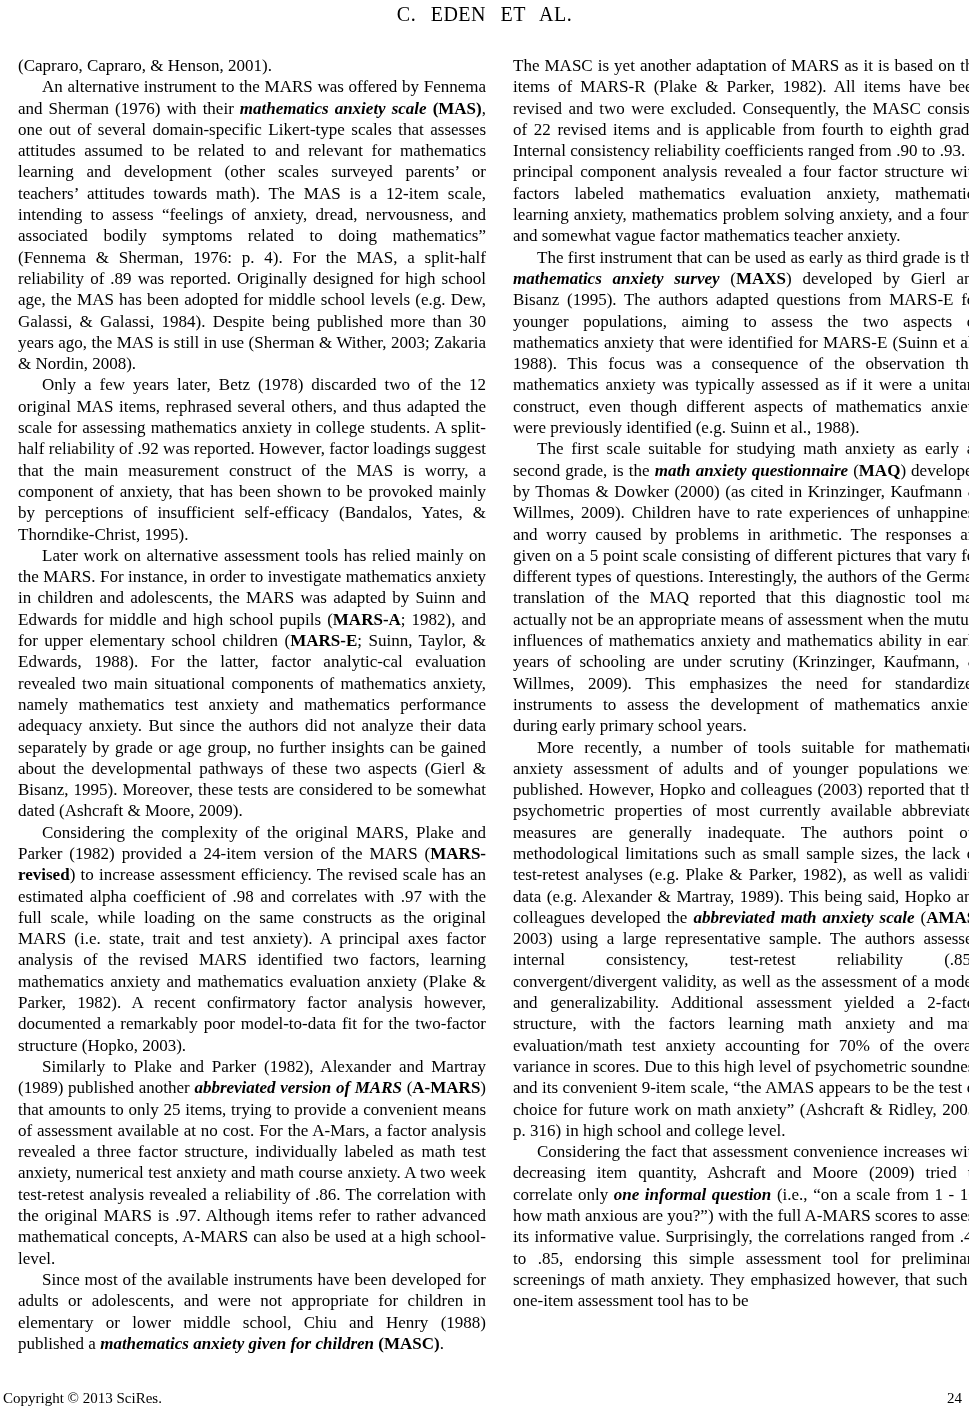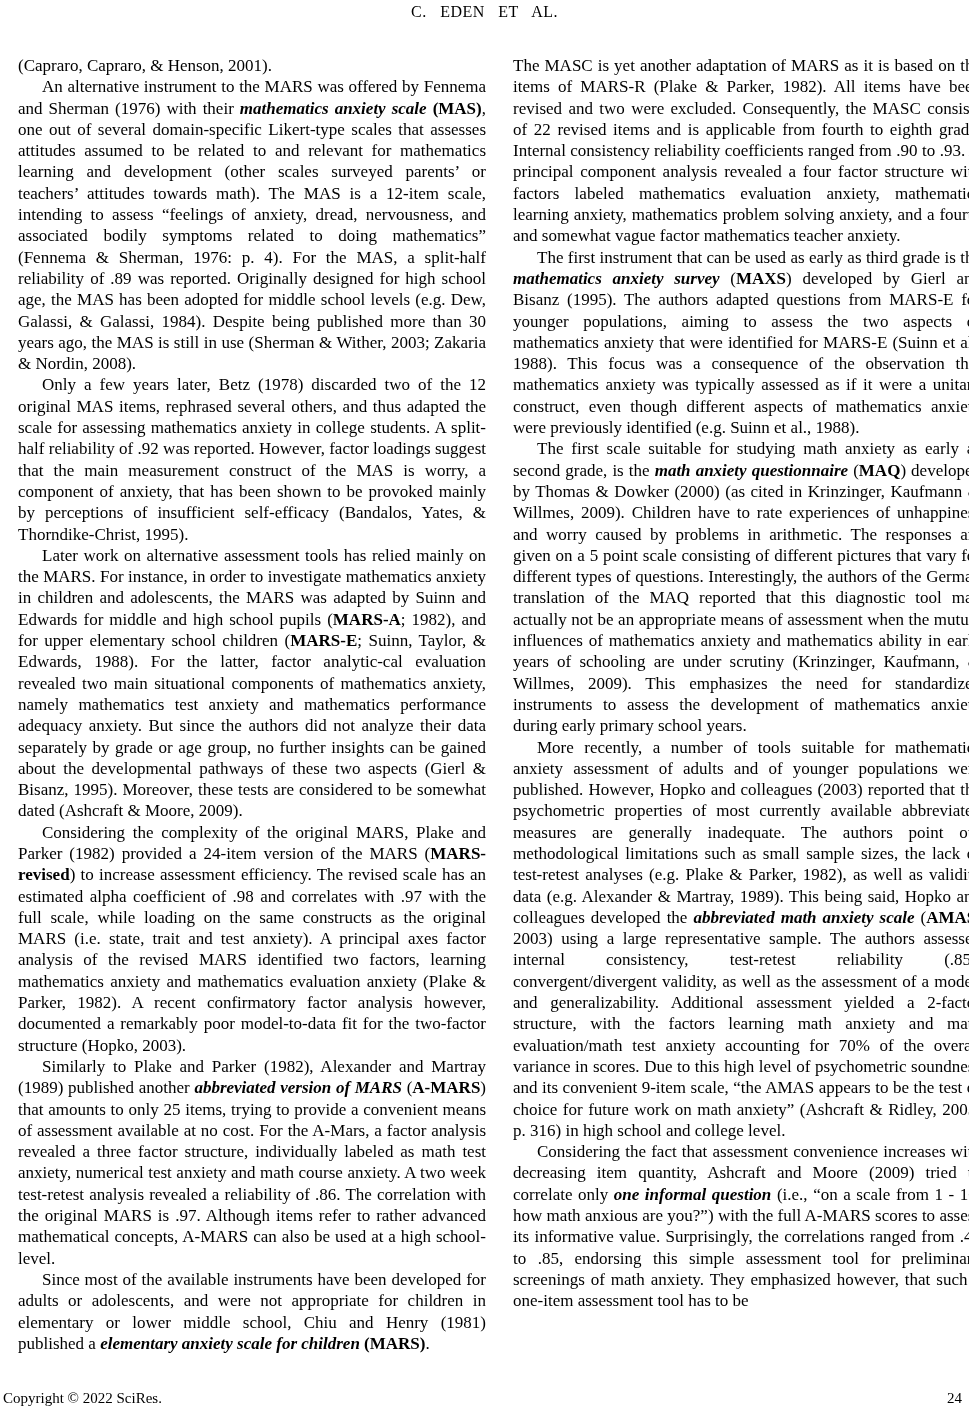--- a/index.html
+++ b/index.html
@@ -15,21 +15,21 @@
     color: #000000;
     font-family: "Liberation Serif", "DejaVu Serif", serif;
     overflow: hidden;
   }
   .running-head {
     position: absolute;
     top: 3px;
     left: 0;
     width: 100%;
     text-align: center;
-    font-size: 16px;
+    font-size: 20px;
     letter-spacing: 0.5px;
     word-spacing: 9px;
   }
   .columns {
     position: absolute;
     top: 55px;
     left: 18px;
     width: 963px;
     display: flex;
     gap: 27px;
@@ -67,28 +67,28 @@
   <div class="running-head">C. EDEN ET AL.</div>
 
   <div class="columns">
     <div class="column">
         <p class=""><span>(Capraro, Capraro, &amp; Henson, 2001).</span></p>
         <p class="indent"><span>An alternative instrument to the MARS was offered by Fennema and Sherman (1976) with their </span><span class="seg-bi">mathematics anxiety scale</span><span> </span><span class="seg-b">(MAS)</span><span>, one out of several domain-specific Likert-type scales that assesses attitudes assumed to be related to and relevant for mathematics learning and development (other scales surveyed parents’ or teachers’ attitudes towards math). The MAS is a 12-item scale, intending to assess “feelings of anxiety, dread, nervousness, and associated bodily symptoms related to doing mathematics” (Fennema &amp; Sherman, 1976: p. 4). For the MAS, a split-half reliability of .89 was reported. Originally designed for high school age, the MAS has been adopted for middle school levels (e.g. Dew, Galassi, &amp; Galassi, 1984). Despite being published more than 30 years ago, the MAS is still in use (Sherman &amp; Wither, 2003; Zakaria &amp; Nordin, 2008).</span></p>
         <p class="indent"><span>Only a few years later, Betz (1978) discarded two of the 12 original MAS items, rephrased several others, and thus adapted the scale for assessing mathematics anxiety in college students. A split-half reliability of .92 was reported. However, factor loadings suggest that the main measurement construct of the MAS is worry, a component of anxiety, that has been shown to be provoked mainly by perceptions of insufficient self-efficacy (Bandalos, Yates, &amp; Thorndike-Christ, 1995).</span></p>
         <p class="indent"><span>Later work on alternative assessment tools has relied mainly on the MARS. For instance, in order to investigate mathematics anxiety in children and adolescents, the MARS was adapted by Suinn and Edwards for middle and high school pupils (</span><span class="seg-b">MARS-A</span><span>; 1982), and for upper elementary school children (</span><span class="seg-b">MARS-E</span><span>; Suinn, Taylor, &amp; Edwards, 1988). For the latter, factor analytic-cal evaluation revealed two main situational components of mathematics anxiety, namely </span><span class="seg-i">mathematics test anxiety</span><span> and </span><span class="seg-i">mathematics performance adequacy anxiety</span><span>. But since the authors did not analyze their data separately by grade or age group, no further insights can be gained about the developmental pathways of these two aspects (Gierl &amp; Bisanz, 1995). Moreover, these tests are considered to be somewhat dated (Ashcraft &amp; Moore, 2009).</span></p>
         <p class="indent"><span>Considering the complexity of the original MARS, Plake and Parker (1982) provided a 24-item version of the MARS (</span><span class="seg-b">MARS-revised</span><span>) to increase assessment efficiency. The revised scale has an estimated alpha coefficient of .98 and correlates with .97 with the full scale, while loading on the same constructs as the original MARS (i.e. state, trait and test anxiety). A principal axes factor analysis of the revised MARS identified two factors, </span><span class="seg-i">learning mathematics anxiety</span><span> and </span><span class="seg-i">mathematics evaluation anxiety</span><span> (Plake &amp; Parker, 1982). A recent confirmatory factor analysis however, documented a remarkably poor model-to-data fit for the two-factor structure (Hopko, 2003).</span></p>
         <p class="indent"><span>Similarly to Plake and Parker (1982), Alexander and Martray (1989) published another </span><span class="seg-bi">abbreviated version of MARS</span><span> (</span><span class="seg-b">A-MARS</span><span>) that amounts to only 25 items, trying to provide a convenient means of assessment available at no cost. For the A-Mars, a factor analysis revealed a three factor structure, individually labeled as </span><span class="seg-i">math test anxiety</span><span>, </span><span class="seg-i">numerical test anxiety</span><span> and </span><span class="seg-i">math course anxiety</span><span>. A two week test-retest analysis revealed a reliability of .86. The correlation with the original MARS is .97. Although items refer to rather advanced mathematical concepts, A-MARS can also be used at a high school-level.</span></p>
-        <p class="indent"><span>Since most of the available instruments have been developed for adults or adolescents, and were not appropriate for children in elementary or lower middle school, Chiu and Henry (1981) published a </span><span class="seg-bi">elementary anxiety scale for children</span><span> </span><span class="seg-b">(MARS)</span><span>.</span></p>
+        <p class="indent"><span>Since most of the available instruments have been developed for adults or adolescents, and were not appropriate for children in elementary or lower middle school, Chiu and Henry (1988) published a </span><span class="seg-bi">mathematics anxiety given for children</span><span> </span><span class="seg-b">(MASC)</span><span>.</span></p>
       </div>
     <div class="column">
         <p class=""><span>The MASC is yet another adaptation of MARS as it is based on the items of MARS-R (Plake &amp; Parker, 1982). All items have been revised and two were excluded. Consequently, the MASC consists of 22 revised items and is applicable from fourth to eighth grade. Internal consistency reliability coefficients ranged from .90 to .93. A principal component analysis revealed a four factor structure with factors labeled </span><span class="seg-i">mathematics evaluation anxiety</span><span>, </span><span class="seg-i">mathematics learning anxiety</span><span>, </span><span class="seg-i">mathematics problem solving anxiety</span><span>, and a fourth and somewhat vague factor </span><span class="seg-i">mathematics teacher anxiety</span><span>.</span></p>
         <p class="indent"><span>The first instrument that can be used as early as third grade is the </span><span class="seg-bi">mathematics anxiety survey</span><span> (</span><span class="seg-b">MAXS</span><span>) developed by Gierl and Bisanz (1995). The authors adapted questions from MARS-E for younger populations, aiming to assess the two aspects of mathematics anxiety that were identified for MARS-E (Suinn et al., 1988). This focus was a consequence of the observation that mathematics anxiety was typically assessed as if it were a unitary construct, even though different aspects of mathematics anxiety were previously identified (e.g. Suinn et al., 1988).</span></p>
         <p class="indent"><span>The first scale suitable for studying math anxiety as early as second grade, is the </span><span class="seg-bi">math anxiety questionnaire</span><span> (</span><span class="seg-b">MAQ</span><span>) developed by Thomas &amp; Dowker (2000) (as cited in Krinzinger, Kaufmann &amp; Willmes, 2009). Children have to rate experiences of unhappiness and worry caused by problems in arithmetic. The responses are given on a 5 point scale consisting of different pictures that vary for different types of questions. Interestingly, the authors of the German translation of the MAQ reported that this diagnostic tool may actually not be an appropriate means of assessment when the mutual influences of mathematics anxiety and mathematics ability in early years of schooling are under scrutiny (Krinzinger, Kaufmann, &amp; Willmes, 2009). This emphasizes the need for standardized instruments to assess the development of mathematics anxiety during early primary school years.</span></p>
         <p class="indent"><span>More recently, a number of tools suitable for mathematics anxiety assessment of adults and of younger populations were published. However, Hopko and colleagues (2003) reported that the psychometric properties of most currently available abbreviated measures are generally inadequate. The authors point out methodological limitations such as small sample sizes, the lack of test-retest analyses (e.g. Plake &amp; Parker, 1982), as well as validity data (e.g. Alexander &amp; Martray, 1989). This being said, Hopko and colleagues developed the </span><span class="seg-bi">abbreviated math anxiety scale</span><span> (</span><span class="seg-b">AMAS</span><span>; 2003) using a large representative sample. The authors assessed internal consistency, test-retest reliability (.85), convergent/divergent validity, as well as the assessment of a model, and generalizability. Additional assessment yielded a 2-factor structure, with the factors </span><span class="seg-i">learning math anxiety</span><span> and </span><span class="seg-i">math evaluation/math test anxiety</span><span> accounting for 70% of the overall variance in scores. Due to this high level of psychometric soundness and its convenient 9-item scale, “the AMAS appears to be the test of choice for future work on math anxiety” (Ashcraft &amp; Ridley, 2005: p. 316) in high school and college level.</span></p>
         <p class="indent"><span>Considering the fact that assessment convenience increases with decreasing item quantity, Ashcraft and Moore (2009) tried to correlate only </span><span class="seg-bi">one informal question</span><span> (i.e., “on a scale from 1 - 10, how math anxious are you?”) with the full A-MARS scores to assess its informative value. Surprisingly, the correlations ranged from .48 to .85, endorsing this simple assessment tool for preliminary screenings of math anxiety. They emphasized however, that such a one-item assessment tool has to be</span></p>
       </div>
   </div>
 
   <div class="footer">
-    <span>Copyright © 2022 SciRes.</span>
+    <span>Copyright © 2013 SciRes.</span>
     <span>24</span>
   </div>
 </div>
 
 </body></html>

